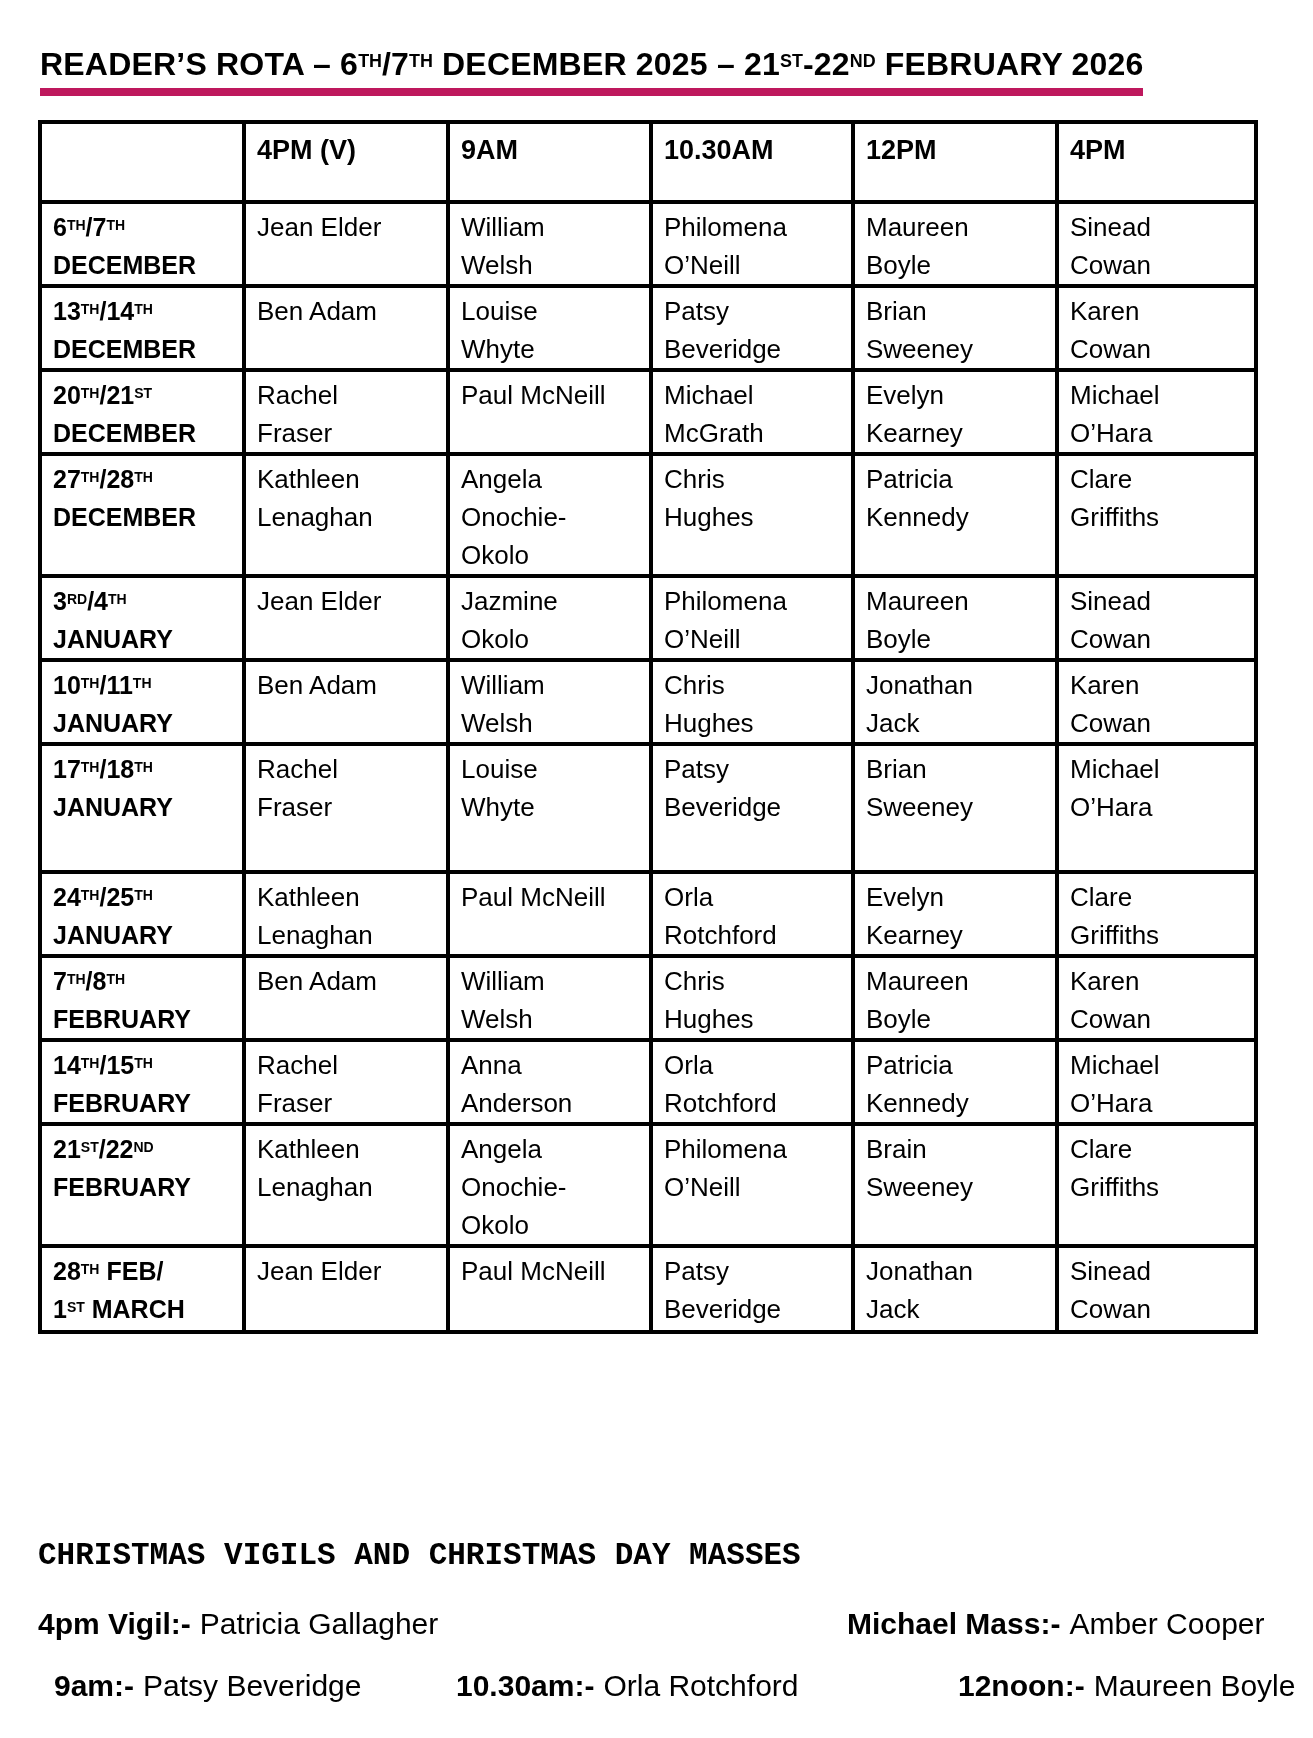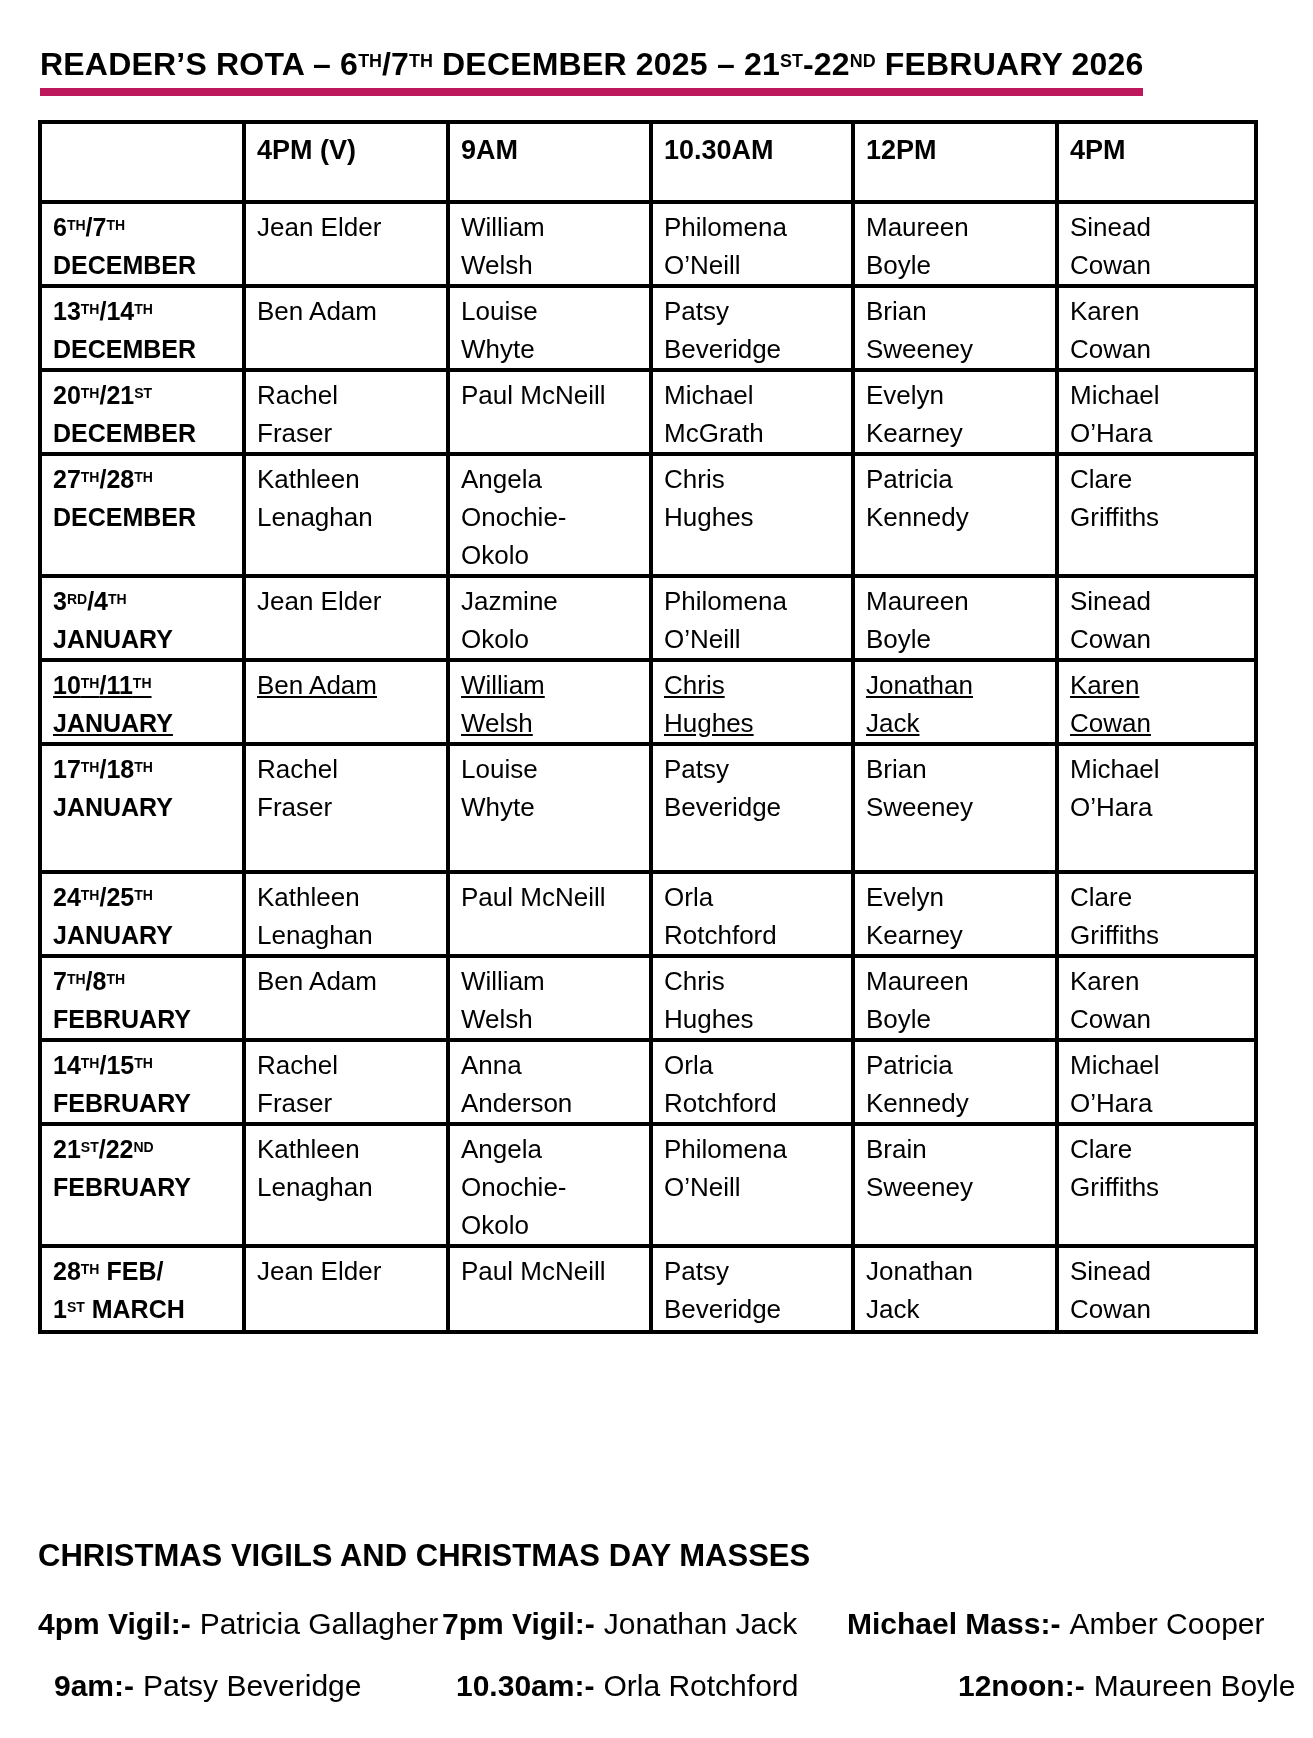--- a/index.html
+++ b/index.html
@@ -32,21 +32,21 @@
   }
   #rota th{
     font-weight:bold;font-size:27px;padding-top:6px;line-height:40px;
   }
   #rota td.datecell{
     font-weight:bold;font-size:25px;
   }
   
   #xmas-heading{
     position:absolute;left:38px;top:1538px;
-    font-size:31px;font-weight:bold;white-space:nowrap;
+    font-size:31px;font-weight:bold;white-space:nowrap;font-family:Liberation Mono, monospace;
   }
   .assign-line{position:absolute;left:0;width:1051px;height:44px;}
   #line-0{top:1604px;}
   #line-1{top:1666px;margin-left:16px;}
   .assign-item{position:absolute;top:0;white-space:nowrap;font-size:30px;line-height:40px;}
   .assign-item .lbl{font-weight:bold;}
   .assign-item .nm{font-weight:normal;margin-left:9px;}
 </style>
 </head>
 <body>
@@ -133,21 +133,21 @@
         <td>Jean Elder</td>
         <td>Jazmine
 Okolo</td>
         <td>Philomena
 O’Neill</td>
         <td>Maureen
 Boyle</td>
         <td>Sinead
 Cowan</td>
       </tr>
-      <tr style="height: 82px; text-decoration: underline;">
+      <tr style="height: 82px;">
         <td class="datecell">10<sup class="sp">TH</sup>/11<sup class="sp">TH</sup>
 JANUARY</td>
         <td>Ben Adam</td>
         <td>William
 Welsh</td>
         <td>Chris
 Hughes</td>
         <td>Jonathan
 Jack</td>
         <td>Karen
@@ -233,20 +233,19 @@
 Jack</td>
         <td>Sinead
 Cowan</td>
       </tr>
     </tbody>
 </table>
 
 <div id="xmas-heading">CHRISTMAS VIGILS AND CHRISTMAS DAY MASSES</div>
 <div id="line-0" class="assign-line">
     <span class="assign-item" style="left: 38px;"><span class="lbl">4pm Vigil:-</span><span class="nm">Patricia Gallagher</span></span>
-    <span class="assign-item" style="left: 442px;"><span class="lbl">7pm Vigil:-</span><span class="nm">Jonathan Jack</span></span>
     <span class="assign-item" style="left: 847px;"><span class="lbl">Michael Mass:-</span><span class="nm">Amber Cooper</span></span>
   </div>
 <div id="line-1" class="assign-line">
     <span class="assign-item" style="left: 38px;"><span class="lbl">9am:-</span><span class="nm">Patsy Beveridge</span></span>
     <span class="assign-item" style="left: 440px;"><span class="lbl">10.30am:-</span><span class="nm">Orla Rotchford</span></span>
     <span class="assign-item" style="left: 942px;"><span class="lbl">12noon:-</span><span class="nm">Maureen Boyle</span></span>
   </div>
 
 </body></html>

